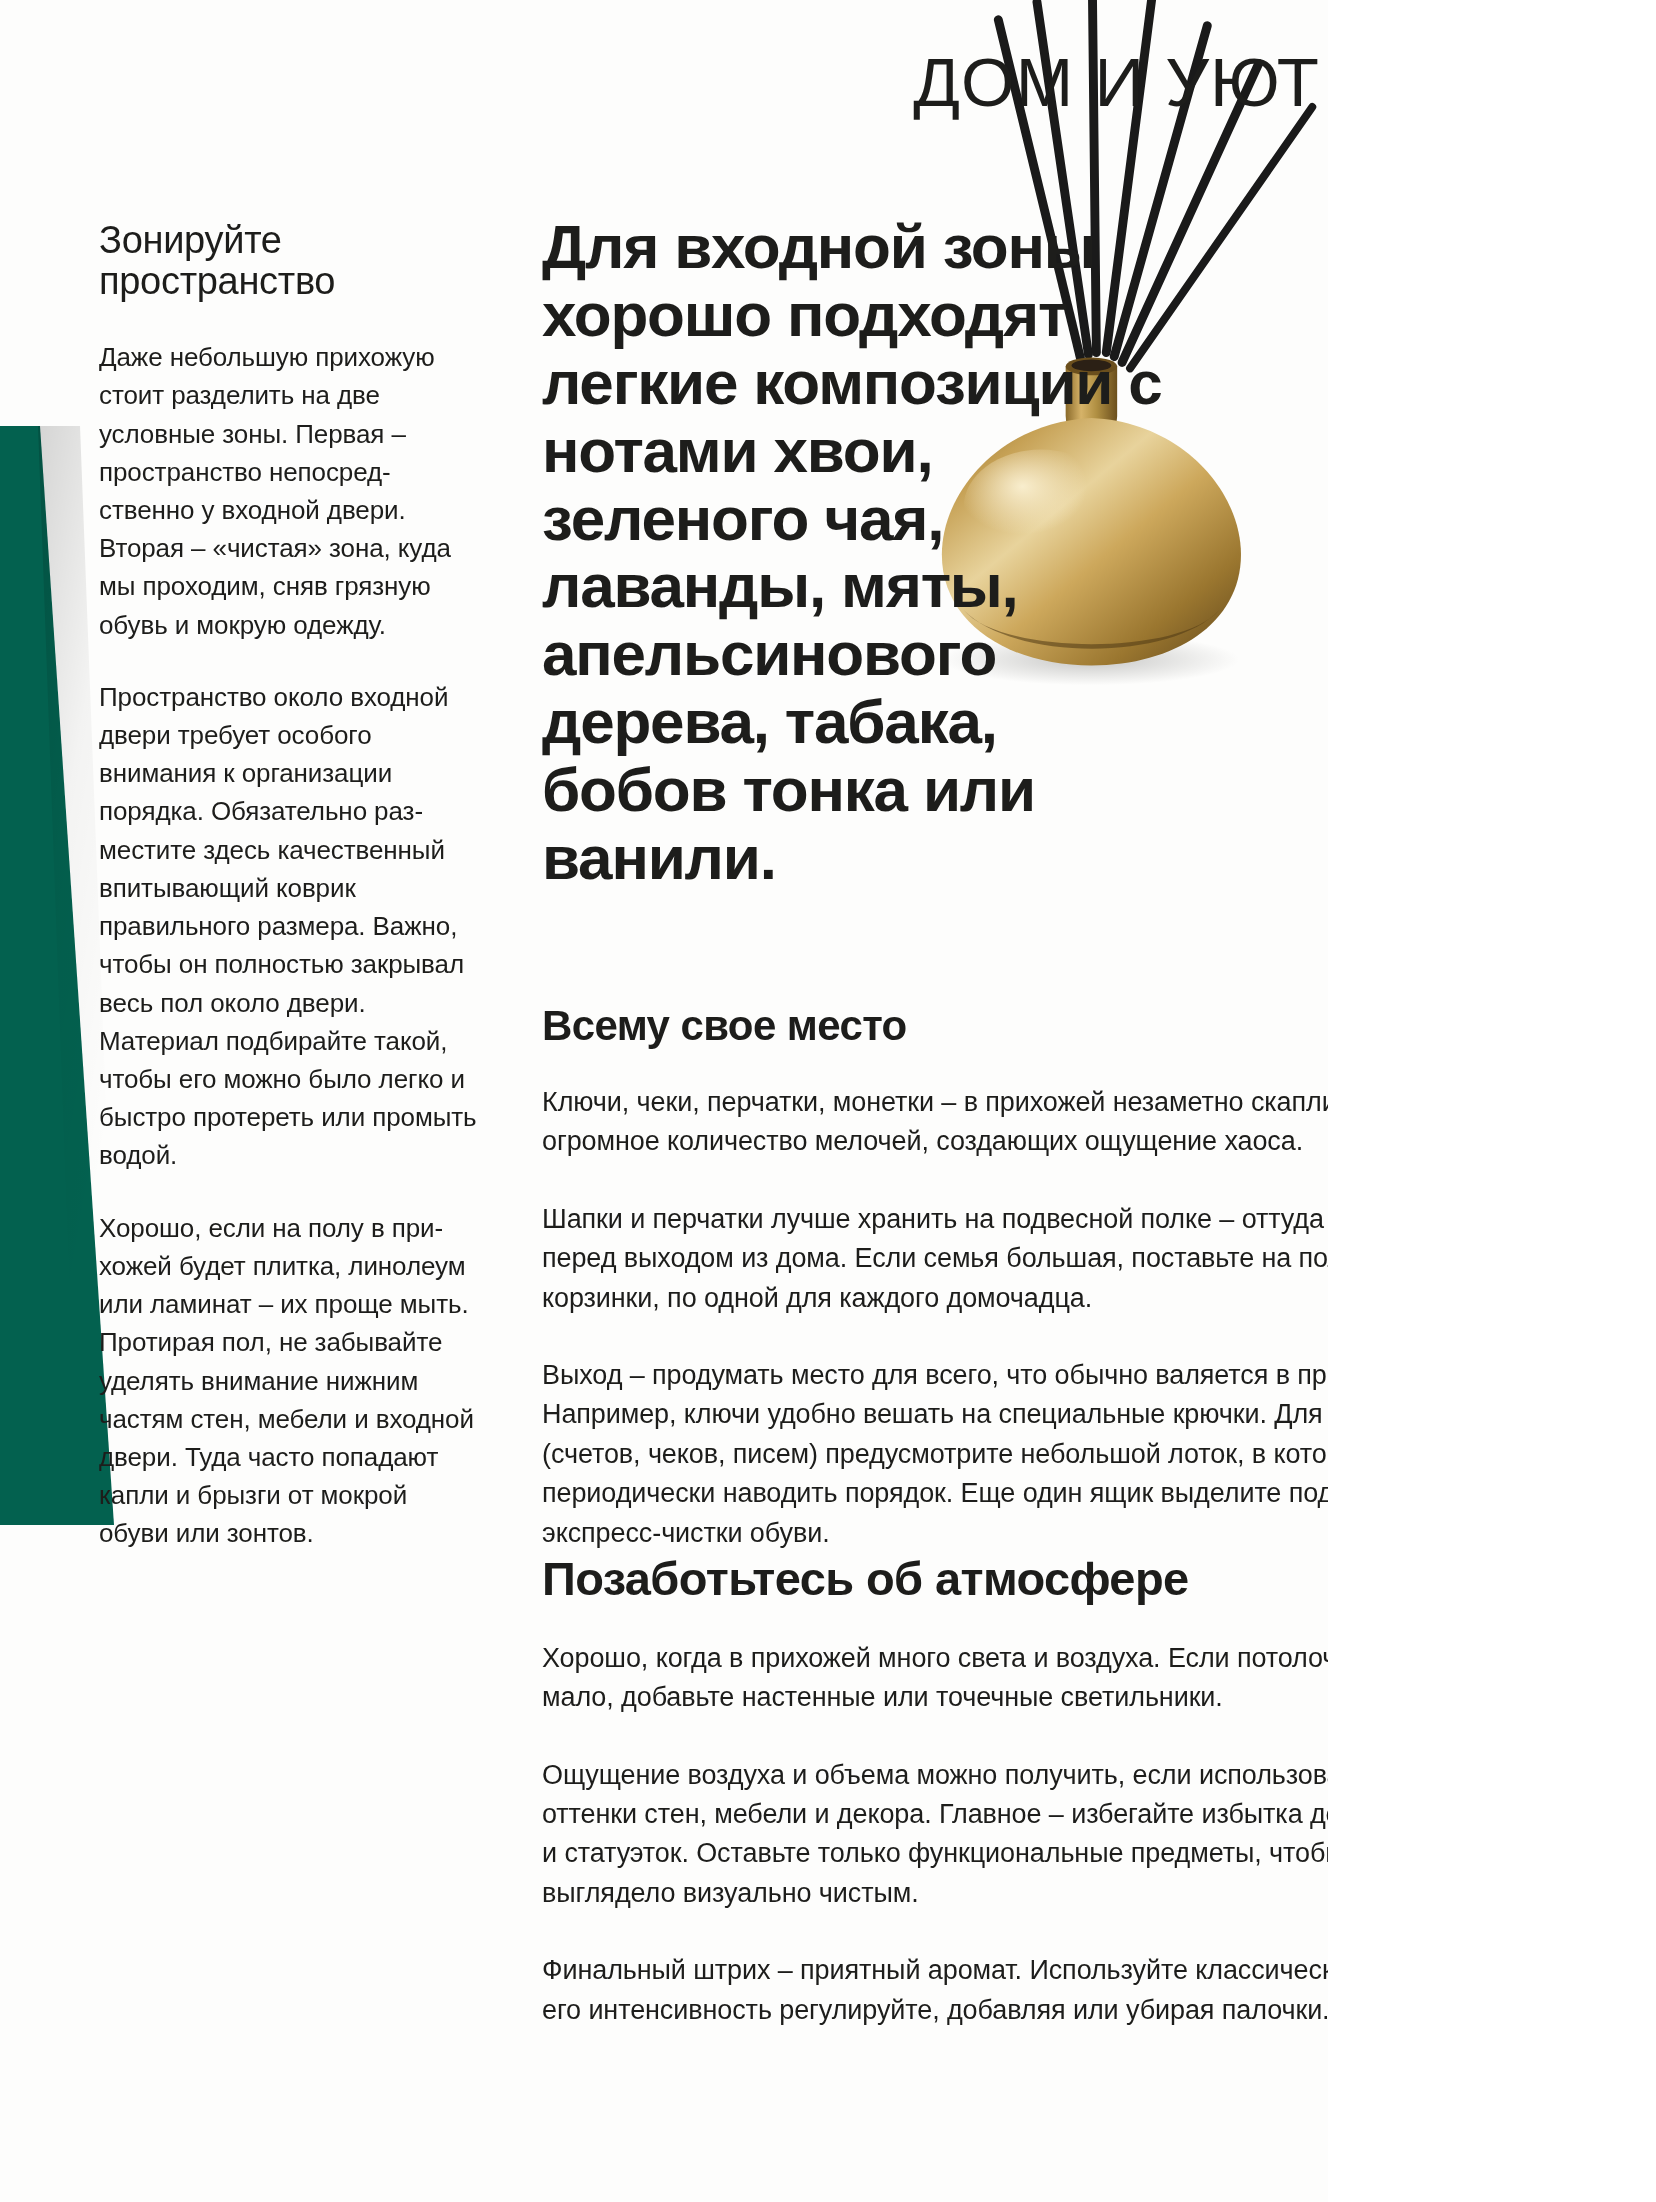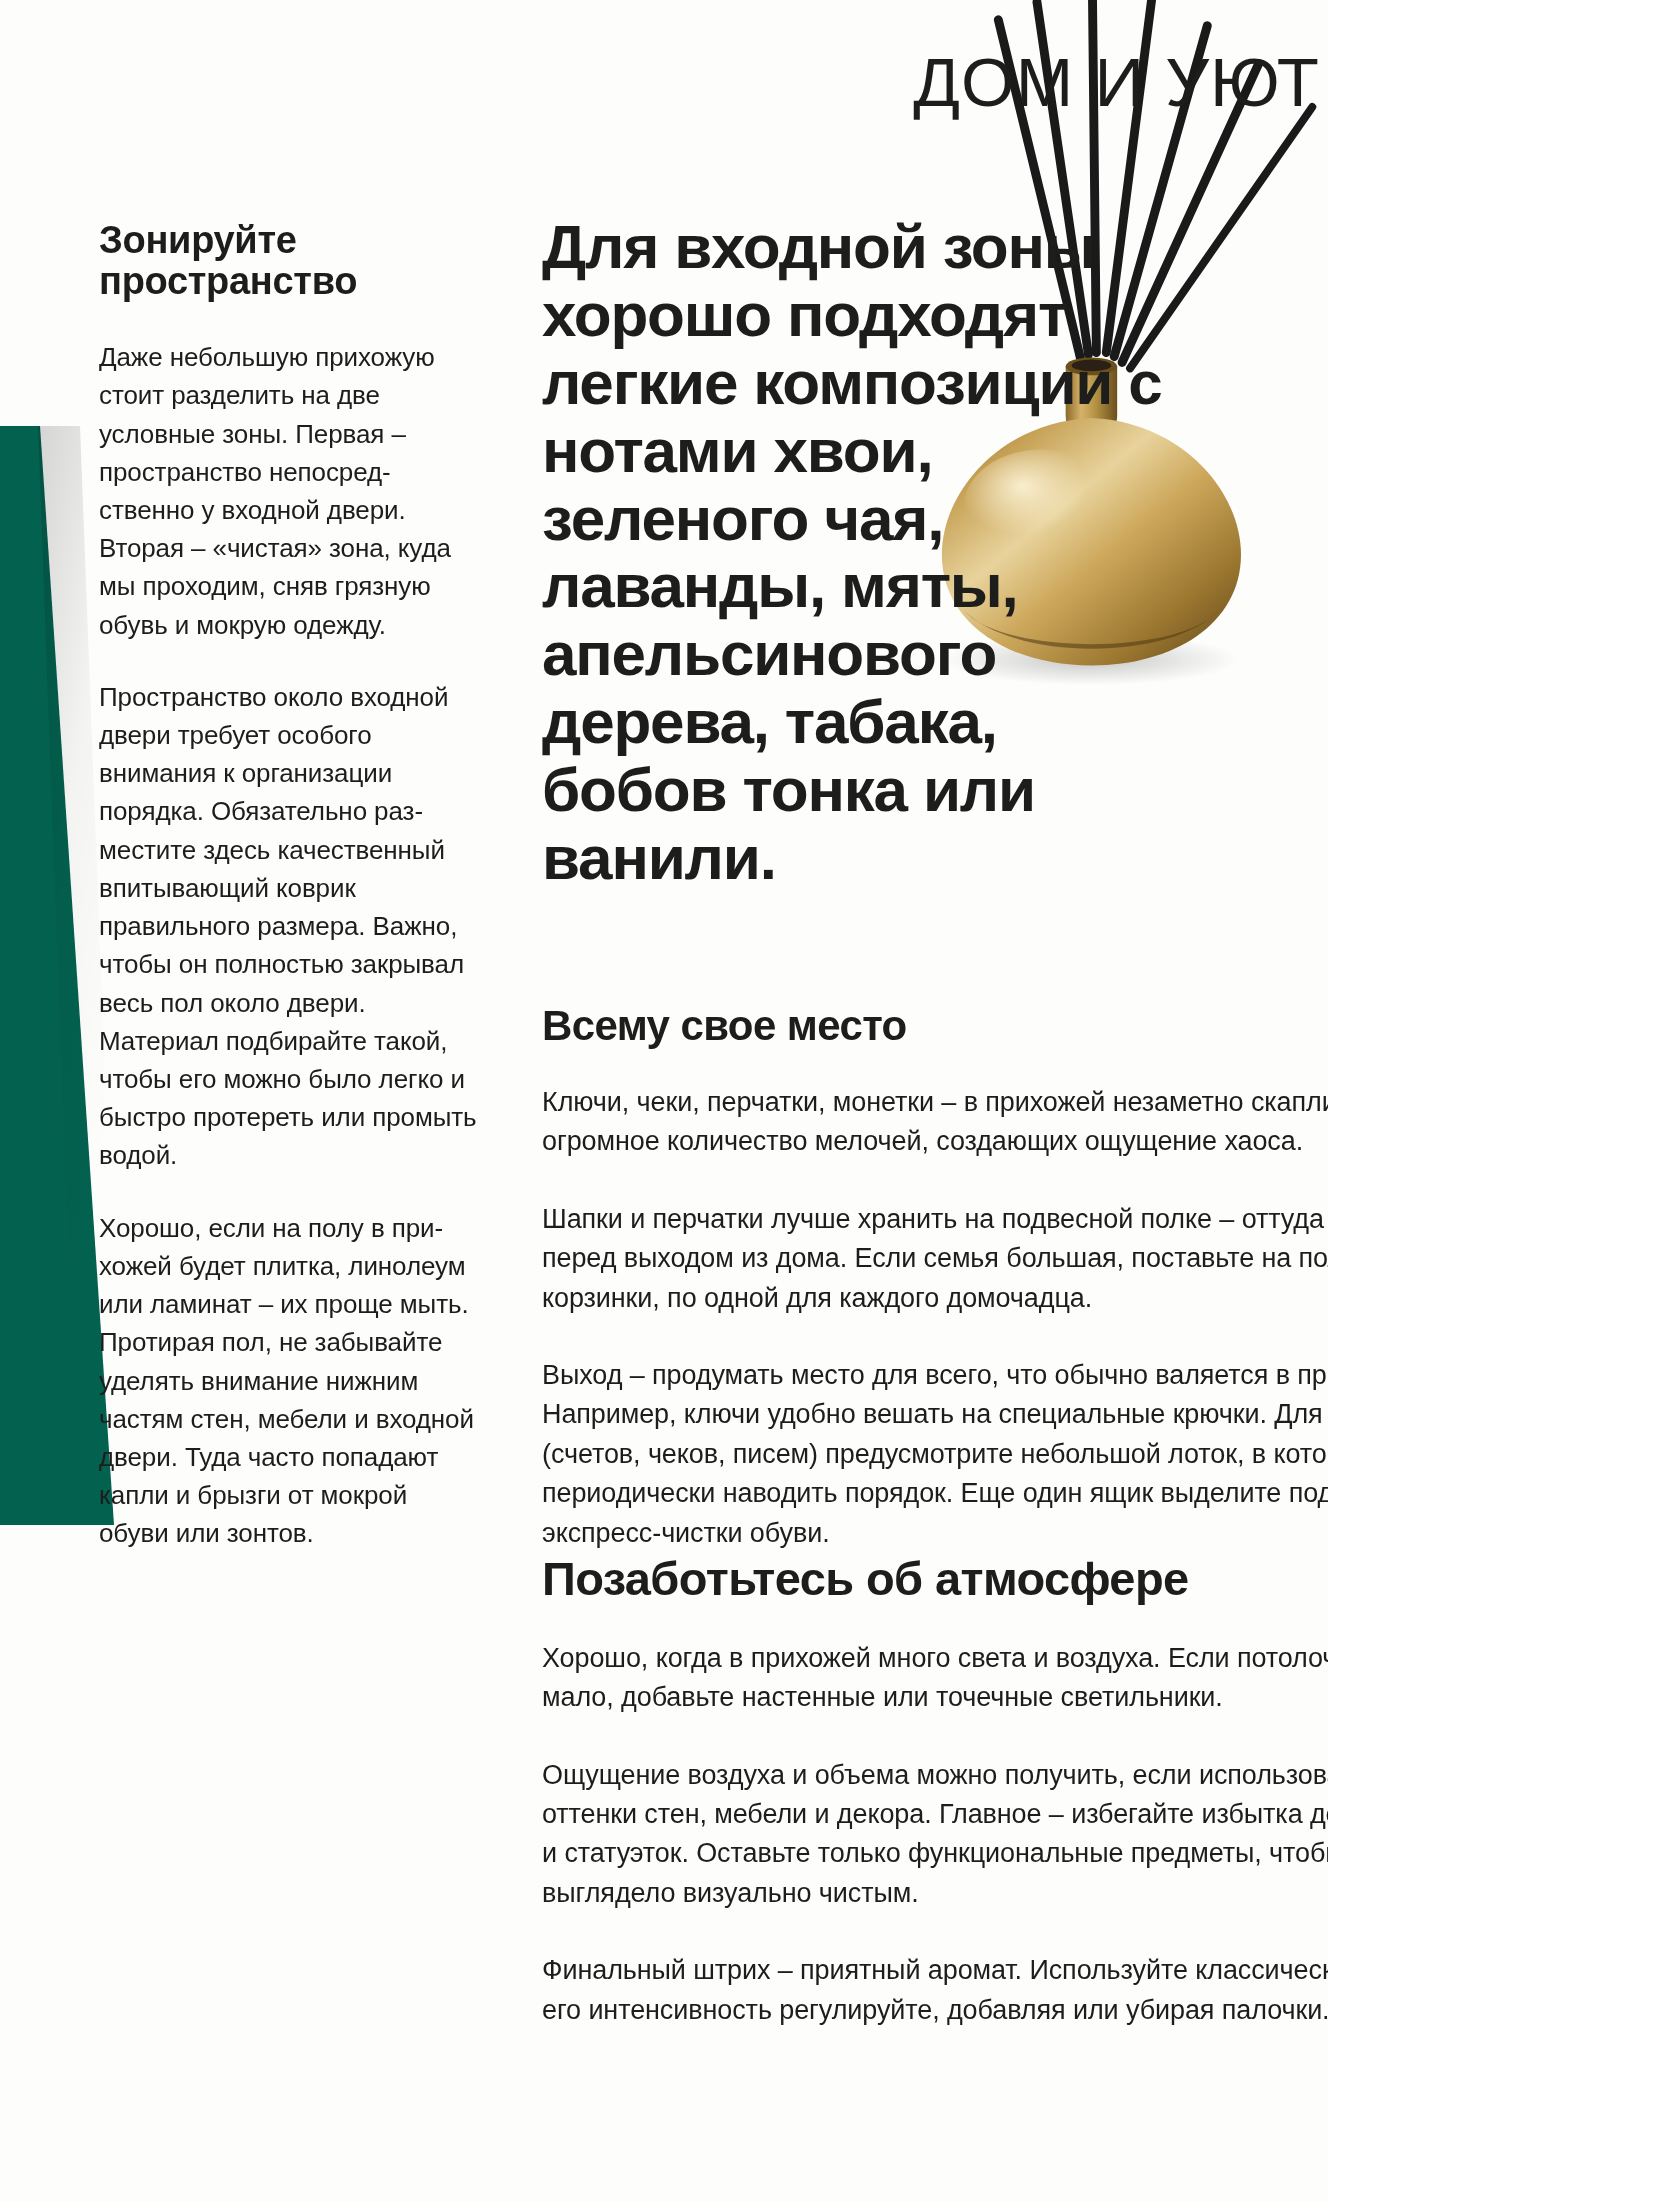--- a/index.html
+++ b/index.html
@@ -79,21 +79,21 @@
     left: 542px;
     top: 213px;
     width: 995px;
     z-index: 5;
   }
 
   h2.sub-head {
     margin: 0 0 36px 0;
     font-size: 38px;
     line-height: 1.08;
-    font-weight: 700;
+    font-weight: 400;
     letter-spacing: -0.3px;
   }
   .col-left p {
     margin: 12px 0 34px 0;
     font-size: 26px;
     line-height: 1.47;
     font-weight: 400;
     letter-spacing: -0.1px;
   }
   .col-left p:last-child { margin-bottom: 0; }

